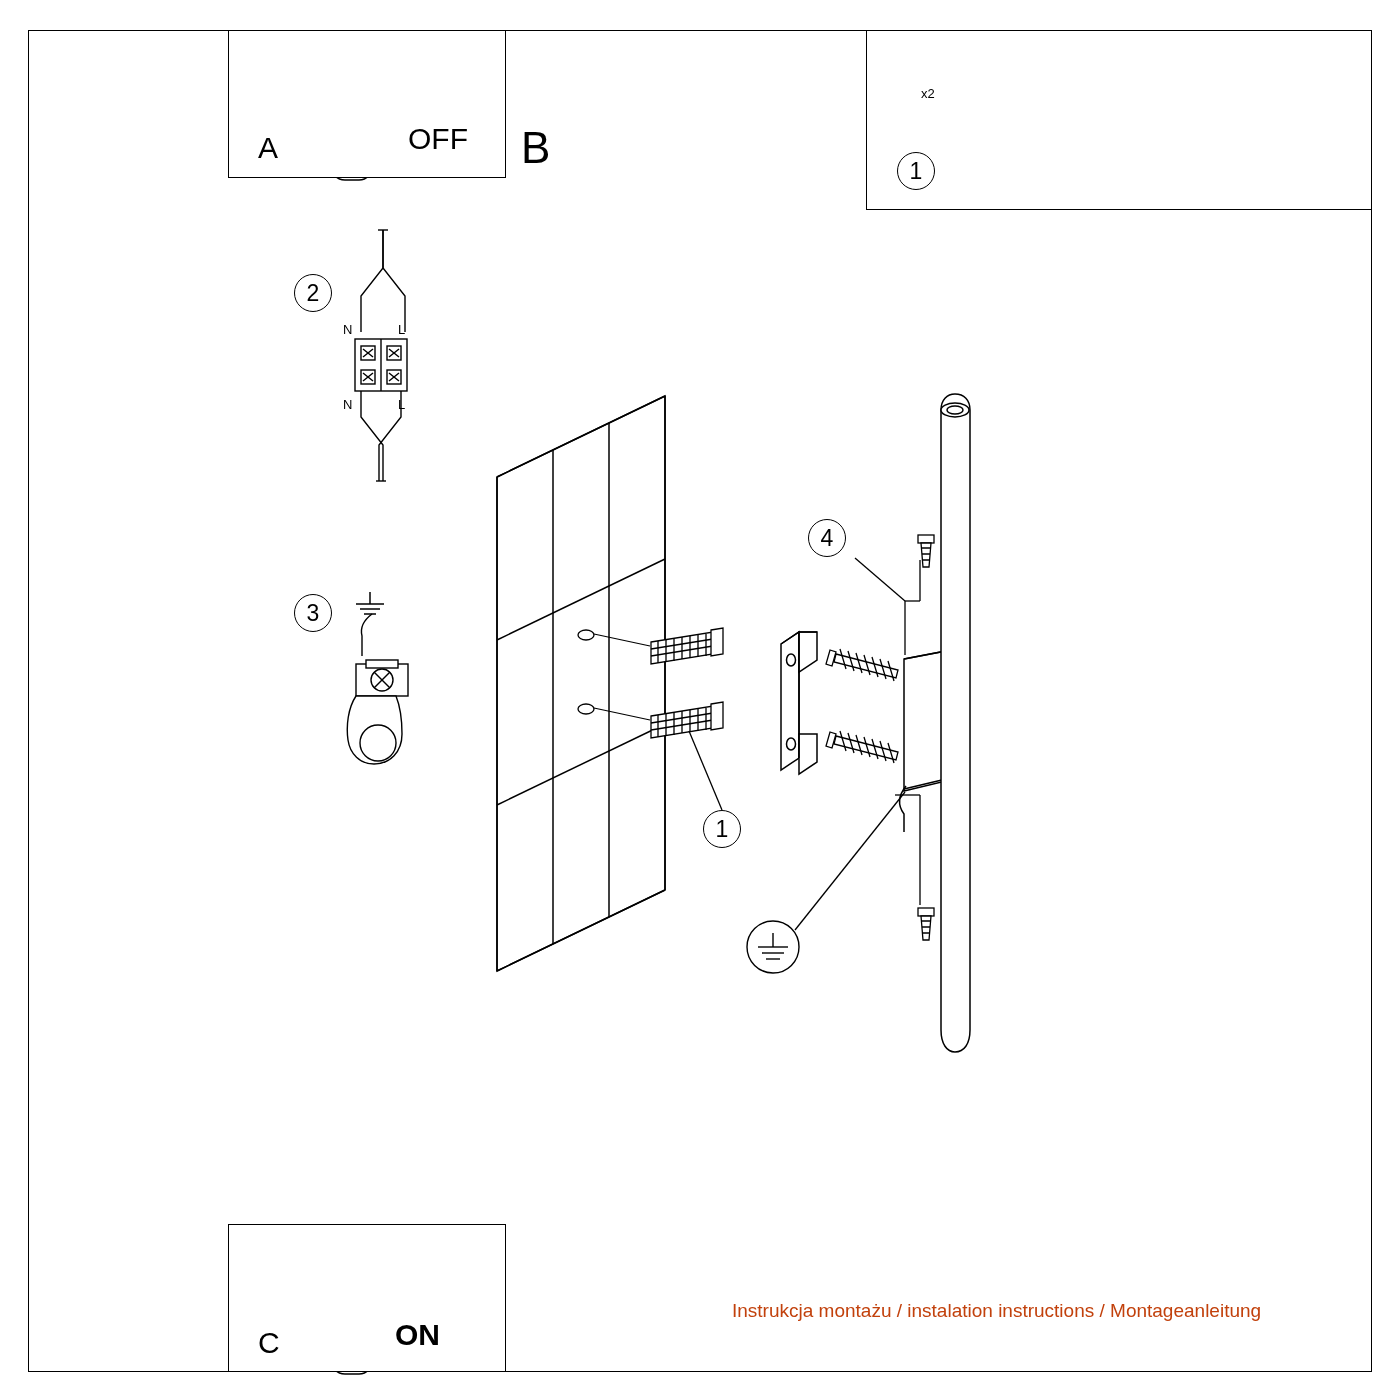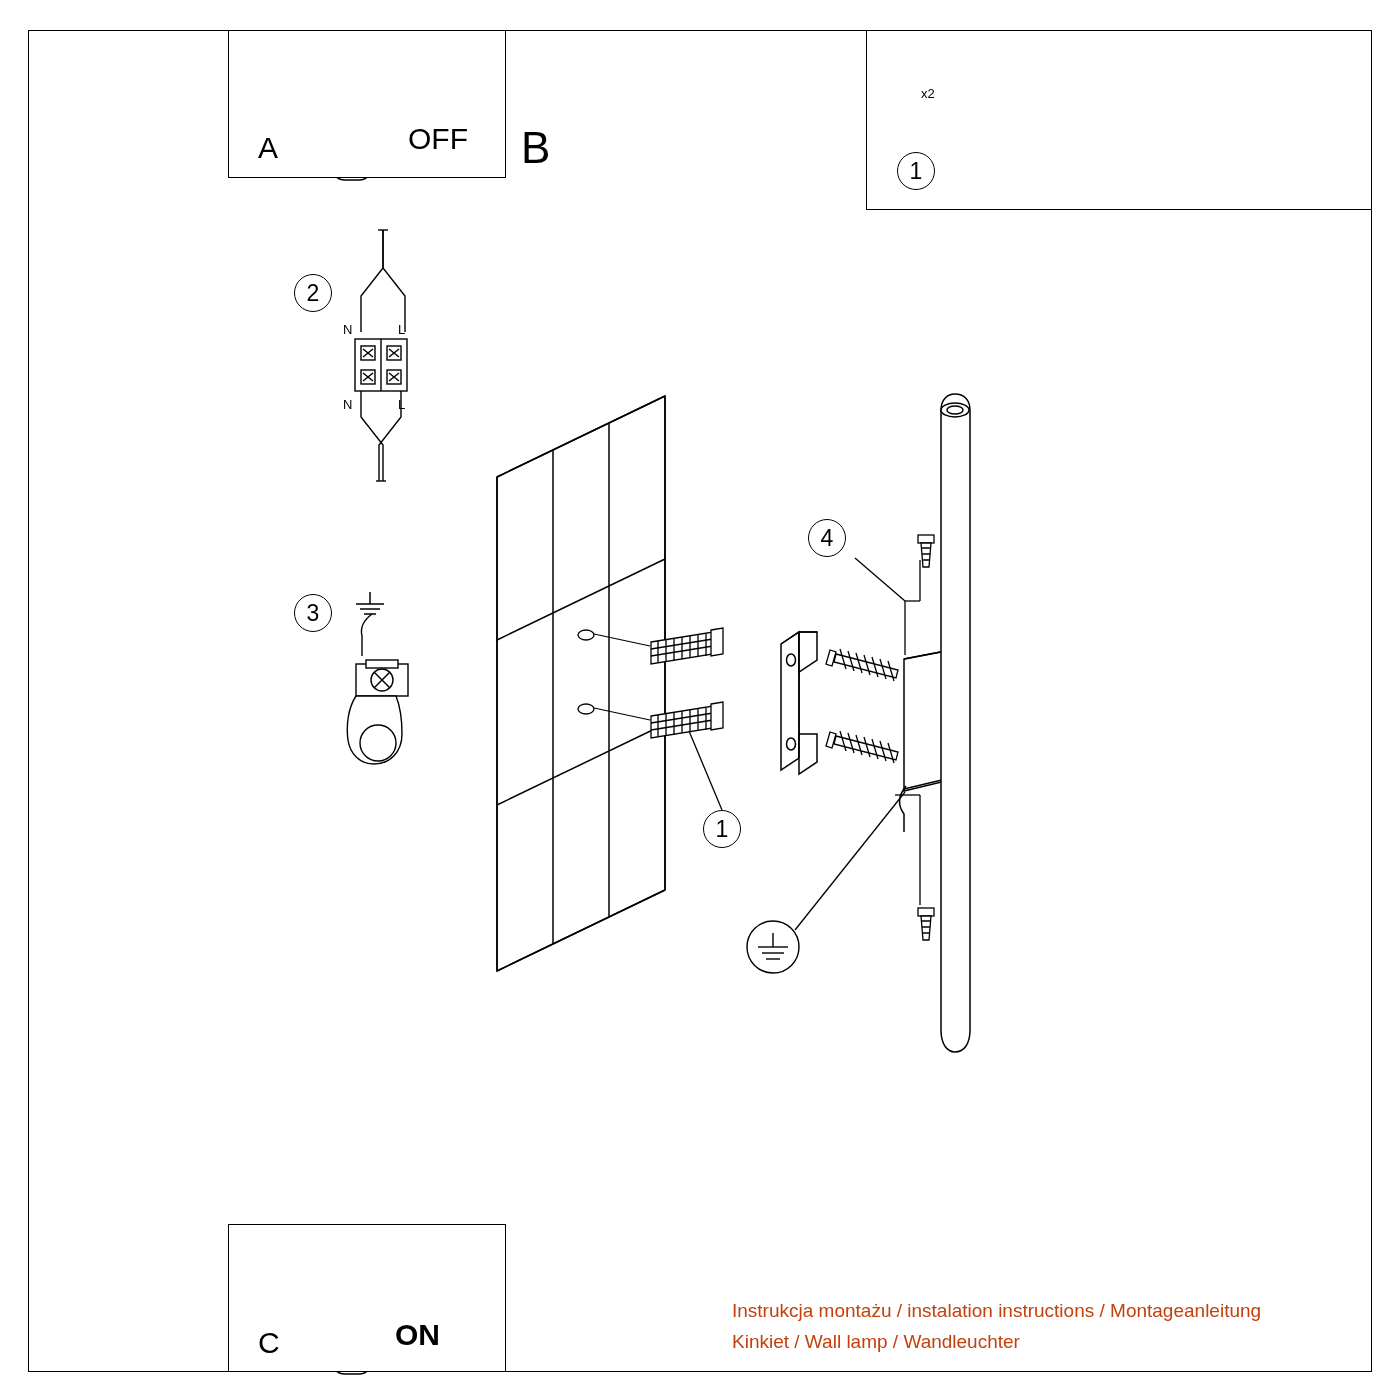--- a/index.html
+++ b/index.html
@@ -360,16 +360,15 @@
   <div class="circnum" style="left:703px; top:810px;">1</div>
   <div class="circnum" style="left:808px; top:519px;">4</div>
 
   <div class="smalltext" style="left:343px; top:322px;">N</div>
   <div class="smalltext" style="left:398px; top:322px;">L</div>
   <div class="smalltext" style="left:343px; top:397px;">N</div>
   <div class="smalltext" style="left:398px; top:397px;">L</div>
 
   <div class="footer">
     <div>Instrukcja montażu / instalation instructions / Montageanleitung</div>
-    <div>Kinkiet / Wall lamp / Wandleuchter</div>
   </div>
 
 </div>
 
 </body></html>

